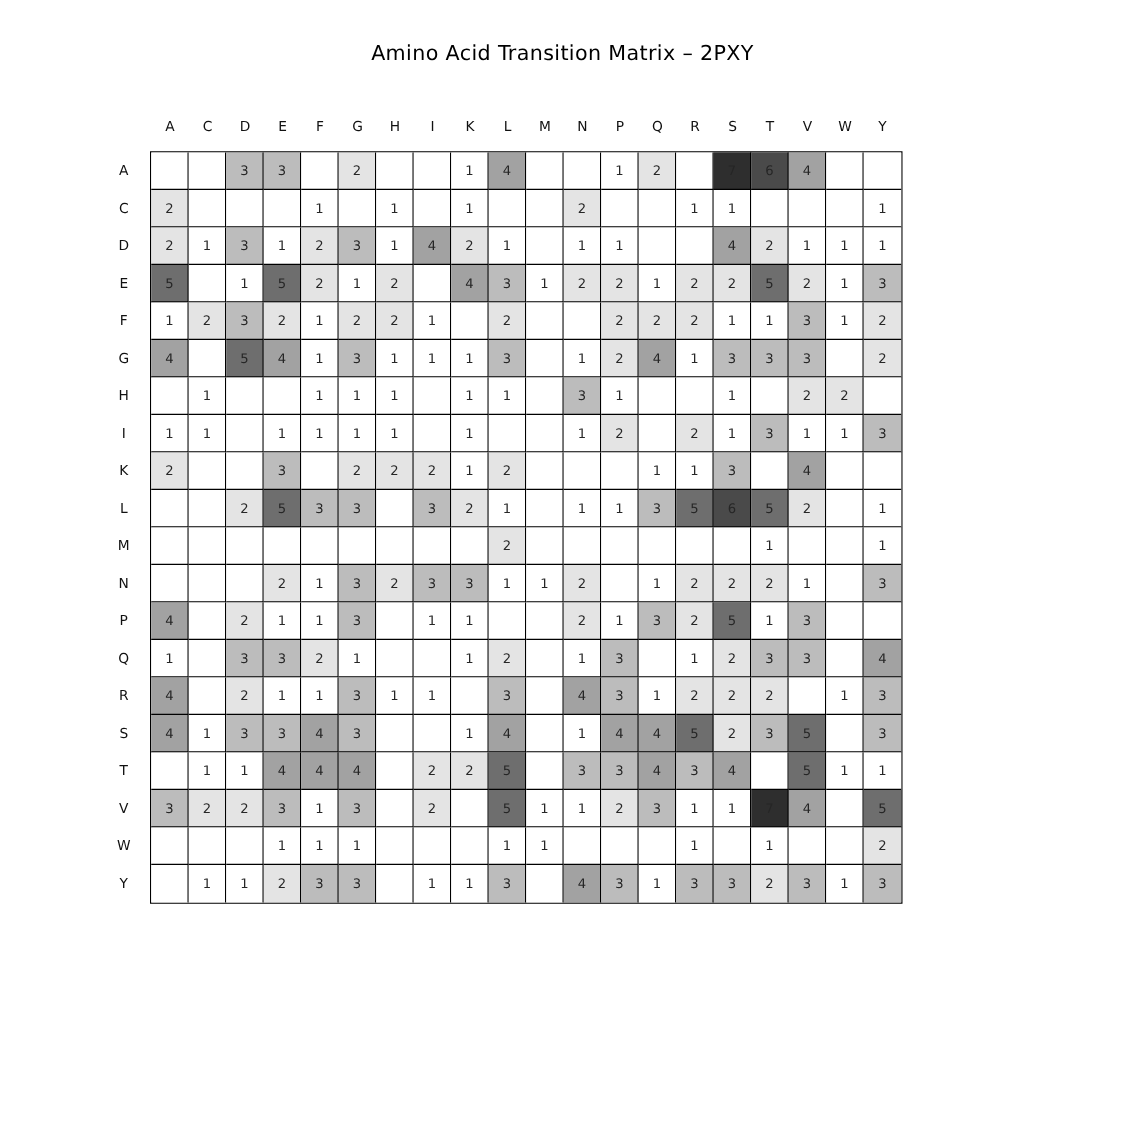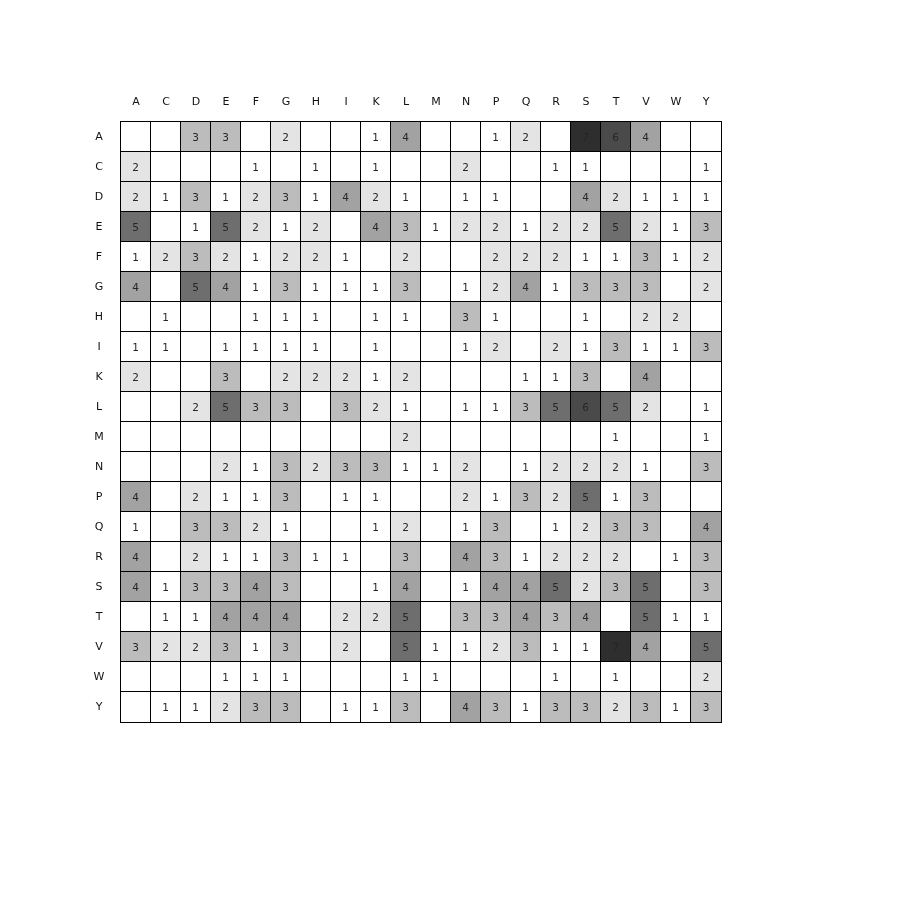--- a/index.html
+++ b/index.html
@@ -76,20 +76,21 @@
     font-size: 10.5px;
     color: #262626;
   }
   .cell.last-col { border-right: none; }
   .cell.last-row { border-bottom: none; }
 </style>
 </head>
 <body>
 
 <div class="page">
+  <div class="chart-title">Amino Acid Transition Matrix – 2PXY</div>
   <div class="col-headers">
       <span class="col-header">A</span>
       <span class="col-header">C</span>
       <span class="col-header">D</span>
       <span class="col-header">E</span>
       <span class="col-header">F</span>
       <span class="col-header">G</span>
       <span class="col-header">H</span>
       <span class="col-header">I</span>
       <span class="col-header">K</span>

